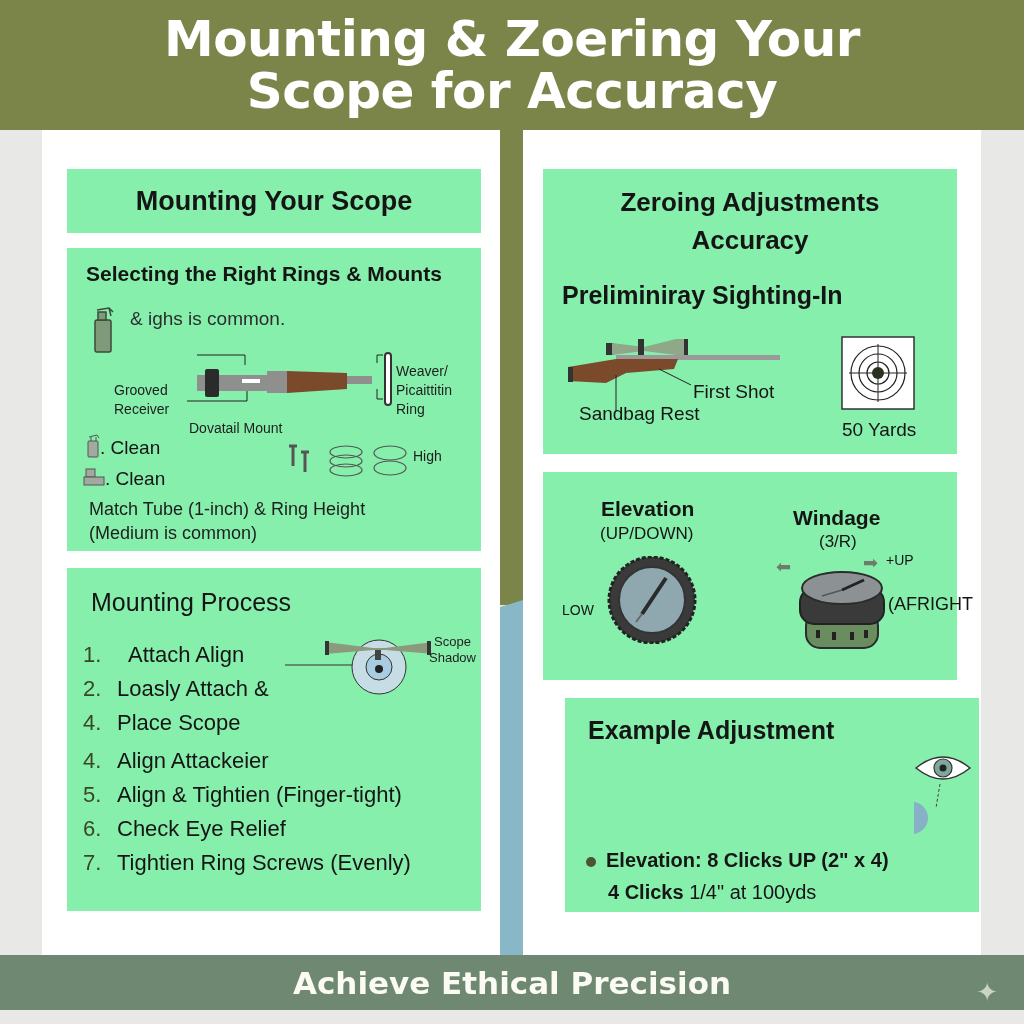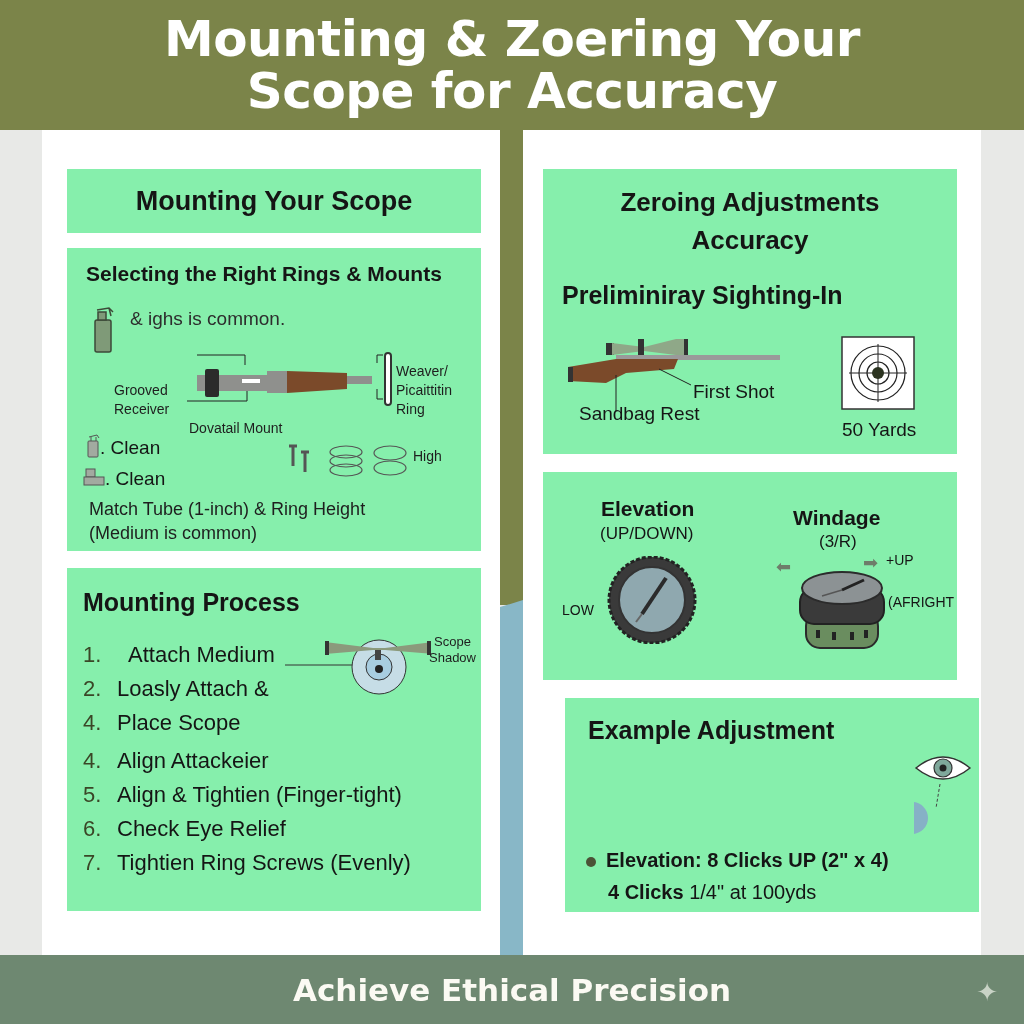--- a/index.html
+++ b/index.html
@@ -26,29 +26,29 @@
     position: absolute; top: 130px; height: 825px; background: #ffffff;
   }
   .col.left { left: 42px; width: 458px; }
   .col.right { left: 523px; width: 458px; }
   .panel {
     position: absolute; background: #86efac;
   }
   .title-panel { display: flex; align-items: center; justify-content: center; text-align: center; font-weight: bold; }
   .h-main { font-size: 27px; }
   .h-sub { font-size: 21px; font-weight: bold; }
-  .h-sec { font-size: 25px; font-weight: bold; }
+  .h-sec { font-size: 25px; font-weight: normal; margin-left: 8px; }
   .abs { position: absolute; }
   .small { font-size: 14px; color: #1e1e1e; }
   .med { font-size: 19px; }
   .steps { position: absolute; left: 16px; top: 70px; }
   .steps div { font-size: 22px; line-height: 34px; white-space: nowrap; }
   .steps .num { color: #3a4626; display: inline-block; width: 34px; }
   .footer {
-    position: absolute; left: 0; top: 955px; width: 1024px; height: 69px;
+    position: absolute; left: 0; top: 955px; width: 1024px; height: 55px;
     background: #6e8871; display: flex; align-items: center; justify-content: center;
   }
   .footer span { color: #fbfaf3; font-family: "DejaVu Sans", sans-serif; font-weight: bold; font-size: 31px; }
   .sparkle { position: absolute; right: 26px; top: 22px; color: #c9d3c6; font-size: 26px; }
   .bullet { display: inline-block; width: 10px; height: 10px; border-radius: 50%; background: #4b5236; margin-right: 10px; vertical-align: middle; }
 </style>
 </head>
 <body>
 
 <div class="header">
@@ -130,21 +130,21 @@
 
   <div class="abs" style="left:22px;top:249px;font-size:18px;line-height:24px;color:#1e1e1e;white-space:nowrap;">
     <div>Match Tube (1-inch) &amp; Ring Height</div>
     <div>(Medium is common)</div>
   </div>
 </div>
 
 <div class="panel" style="left:67px;top:568px;width:414px;height:343px;">
   <div class="abs h-sec" style="left:16px;top:20px;">Mounting Process</div>
   <div class="steps">
-    <div><span class="num">1.</span><span style="white-space:pre;">  Attach Medium</span></div>
+    <div><span class="num">1.</span><span style="white-space:pre;">  Attach Align</span></div>
     <div><span class="num">2.</span><span>Loasly Attach &amp;</span></div>
     <div><span class="num">4.</span><span>Place Scope</span></div>
     <div style="margin-top:4px;"><span class="num">4.</span><span>Align Attackeier</span></div>
     <div><span class="num">5.</span><span>Align &amp; Tightien (Finger-tight)</span></div>
     <div style=""><span class="num">6.</span><span>Check Eye Relief</span></div>
     <div><span class="num">7.</span><span>Tightien Ring Screws (Evenly)</span></div>
   </div>
   <svg class="abs" style="left:218px;top:68px;" width="146" height="60" viewBox="0 0 146 60">
     <line x1="0" y1="29" x2="86" y2="29" stroke="#333" stroke-width="1"></line>
     <circle cx="94" cy="31" r="27" fill="#c6dde6" stroke="#333" stroke-width="1"></circle>
@@ -200,21 +200,21 @@
     <circle cx="46" cy="44" r="43" fill="#3a3a3a" stroke="#222" stroke-width="3" stroke-dasharray="4 2"></circle>
     <circle cx="46" cy="44" r="33" fill="#8fa8af" stroke="#333" stroke-width="2"></circle>
     <line x1="60" y1="22" x2="36" y2="58" stroke="#2b2b2b" stroke-width="4"></line>
     <line x1="36" y1="58" x2="30" y2="66" stroke="#666" stroke-width="2"></line>
   </svg>
   <div class="abs" style="left:250px;top:34px;font-size:21px;font-weight:bold;">Windage</div>
   <div class="abs" style="left:276px;top:60px;font-size:17px;">(3/R)</div>
   <div class="abs" style="left:233px;top:84px;color:#6e7d6a;font-size:18px;">⬅</div>
   <div class="abs" style="left:320px;top:80px;color:#6e7d6a;font-size:18px;">➡</div>
   <div class="abs" style="left:343px;top:80px;font-size:14px;">+UP</div>
-  <div class="abs" style="left:345px;top:122px;font-size:14px;">(AFRIGHT</div>
+  <div class="abs" style="left:345px;top:122px;font-size:18px;">(AFRIGHT</div>
   <svg class="abs" style="left:255px;top:98px;" width="88" height="82" viewBox="0 0 88 82">
     <rect x="8" y="42" width="72" height="36" rx="14" fill="#6a8d5f" stroke="#2b2b2b" stroke-width="2"></rect>
     <rect x="18" y="60" width="4" height="8" fill="#222"></rect>
     <rect x="34" y="62" width="4" height="8" fill="#222"></rect>
     <rect x="52" y="62" width="4" height="8" fill="#222"></rect>
     <rect x="66" y="60" width="4" height="8" fill="#222"></rect>
     <rect x="2" y="18" width="84" height="36" rx="14" fill="#3a3a3a" stroke="#222" stroke-width="2"></rect>
     <ellipse cx="44" cy="18" rx="40" ry="16" fill="#8c9294" stroke="#2b2b2b" stroke-width="2"></ellipse>
     <line x1="66" y1="10" x2="44" y2="20" stroke="#222" stroke-width="3"></line>
     <line x1="44" y1="20" x2="24" y2="26" stroke="#555" stroke-width="1.5"></line>

